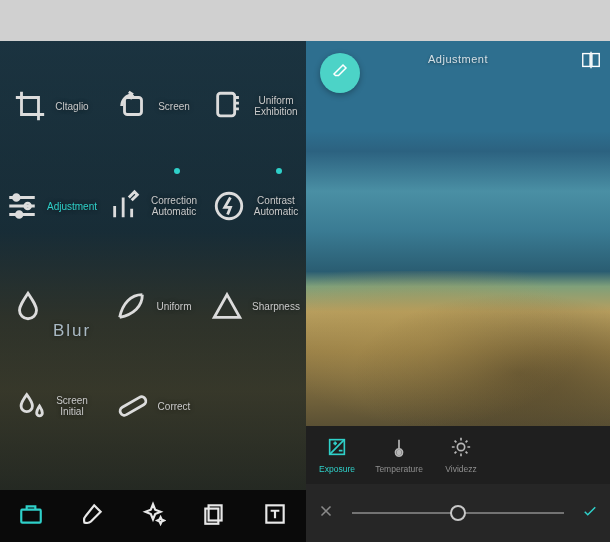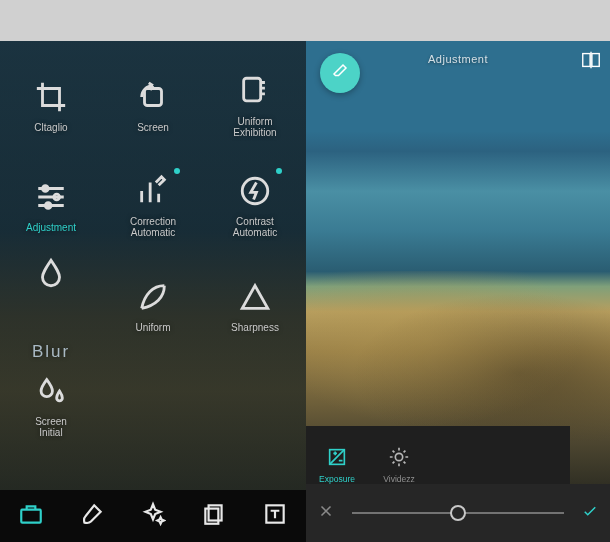--- a/index.html
+++ b/index.html
@@ -16,21 +16,21 @@
     background:
       linear-gradient(rgba(10,20,25,0.65), rgba(10,20,25,0.65)),
       linear-gradient(180deg, #3a6d88 0%, #315a6e 38%, #6f6a4a 55%, #8a7a49 70%, #3a3a2a 100%);
   }
 
   .tool-grid {
     position: absolute; left: 0; top: 15px; width: 306px; height: 400px;
     display: grid; grid-template-columns: repeat(3, 1fr); grid-template-rows: repeat(4, 100px);
   }
   .tool {
-    display: flex; flex-direction: column; align-items: center; justify-content: center;
+    display: flex; flex-direction: row; align-items: center; justify-content: center;
     gap: 8px; color: #c9c9c9; position: relative;
   }
   .tool .ico { height: 34px; display: flex; align-items: center; justify-content: center; }
   .tool svg { width: 34px; height: 34px; stroke: #dcdcdc; stroke-width: 2; fill: none; }
   .tool .lbl { font-size: 10px; text-align: center; line-height: 11px; text-shadow: 0 0 4px rgba(0,0,0,0.5); white-space: pre-line; }
   .tool.active .lbl { color: #2fd0c9; }
   .tool .dot { position: absolute; width: 6px; height: 6px; border-radius: 50%; background: #2fd0c9; top: 12px; right: 24px; }
   .tool.blur-lbl .lbl { font-size: 17px; font-weight: 300; letter-spacing: 2px; color: #a9b9c4; margin-top: 48px; }
 
   
@@ -73,22 +73,22 @@
     letter-spacing: 0.5px;
   }
 
   .compare {
     position: absolute; right: 8px; top: 8px; color: #fff;
     display: flex; align-items: center;
   }
   .compare svg { width: 22px; height: 22px; stroke: #fff; fill: none; stroke-width: 1.5; }
 
   .adjust-strip {
-    position: absolute; left: 0; bottom: 58px; width: 264px; height: 58px;
-    background: #1f1f1f; display: flex; align-items: flex-end; overflow: hidden;
+    position: absolute; left: 0; bottom: 58px; width: 304px; height: 58px;
+    background: #1f1f1f; display: flex; align-items: center; overflow: hidden;
   }
   .adjust-item {
     flex: 0 0 62px; display: flex; flex-direction: column; align-items: center; gap: 4px;
     color: #8f8f8f; font-size: 8.5px;
   }
   .adjust-item svg { width: 22px; height: 22px; stroke: #b7b7b7; fill: none; stroke-width: 1.8; }
   .adjust-item.active svg { stroke: #2fd0c9; }
   .adjust-item.active { color: #2fd0c9; }
 
   .action-row {
@@ -211,20 +211,28 @@
         <span class="ico">
           <svg viewBox="0 0 24 24">
               <path d="M9 4c3 4 4 6 4 8a4 4 0 1 1-8 0c0-2 1-4 4-8z"></path>
               <path d="M18 12c2 3 2 4 2 5a2 2 0 1 1-4 0c0-1 0-2 2-5z"></path>
             </svg>
         </span>
         <span class="lbl">Screen
 Initial</span>
       </div>
 
+      <div class="tool">
+        <span class="ico">
+          <svg viewBox="0 0 24 24">
+              <rect x="2" y="9" width="20" height="6" rx="3" transform="rotate(-30 12 12)"></rect>
+            </svg>
+        </span>
+        <span class="lbl">Correct</span>
+      </div>
 
 
     </div>
 
     <div class="bottom-nav">
       <div class="nav-item active">
         <svg viewBox="0 0 24 24">
             <rect x="3" y="8" width="18" height="12" rx="1"></rect>
             <path d="M8 8V5h8v3"></path>
           </svg>
@@ -280,20 +288,27 @@
     <div class="adjust-strip">
       <div class="adjust-item active">
         <span><svg viewBox="0 0 24 24">
               <rect x="4" y="4" width="16" height="16"></rect>
               <path d="M4 20L20 4M8 8h4M10 6v4M14 16h4"></path>
             </svg></span>
         <span>Exposure</span>
       </div>
       <div class="adjust-item">
         <span><svg viewBox="0 0 24 24">
+              <path d="M12 4v10a4 4 0 1 1-0.01 0"></path>
+              <circle cx="12" cy="18" r="2" fill="#b7b7b7"></circle>
+            </svg></span>
+        <span>Temperature</span>
+      </div>
+      <div class="adjust-item">
+        <span><svg viewBox="0 0 24 24">
               <circle cx="12" cy="12" r="4"></circle>
               <path d="M12 2v3M12 19v3M2 12h3M19 12h3M5 5l2 2M17 17l2 2M19 5l-2 2M5 19l2-2"></path>
             </svg></span>
         <span>Vividezz</span>
       </div>
     </div>
 
     <div class="action-row">
       <div class="btn">
         <span><svg viewBox="0 0 24 24" style="stroke:#8a8a8a">

